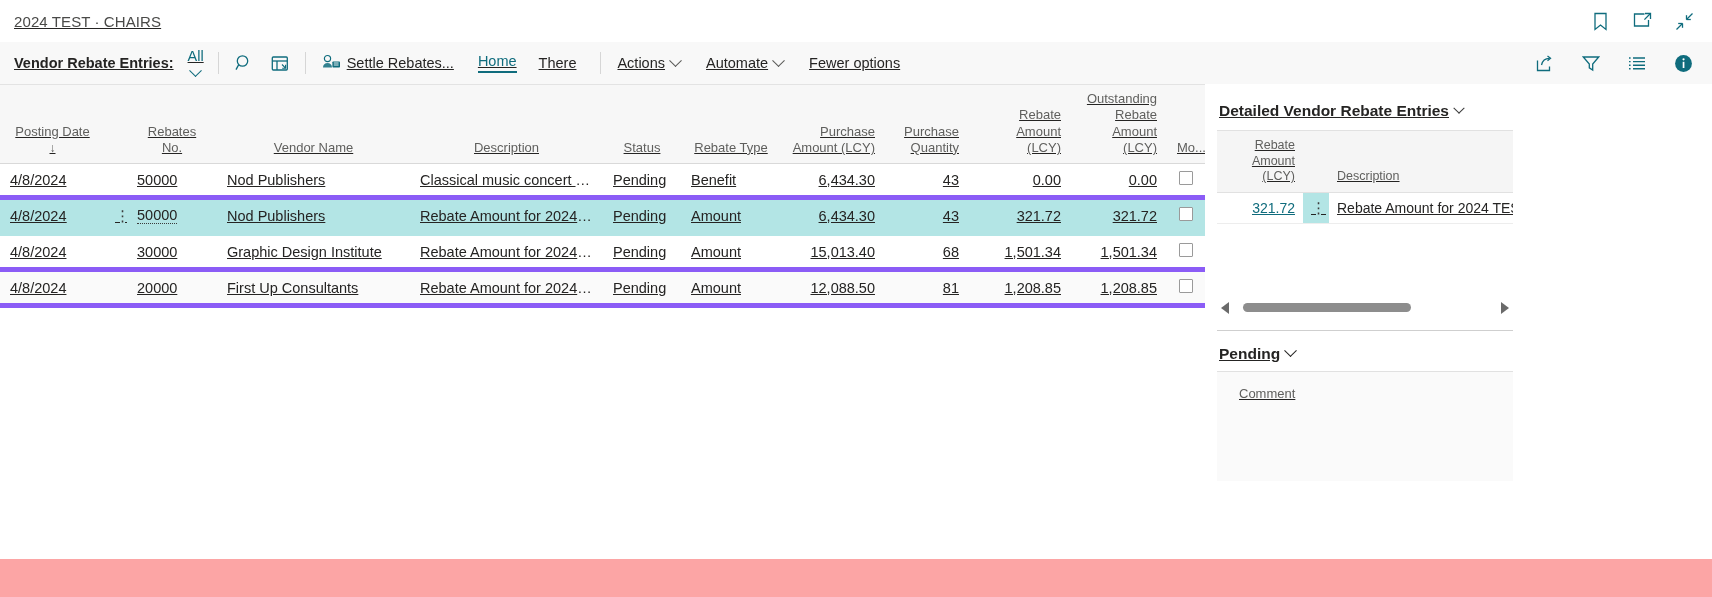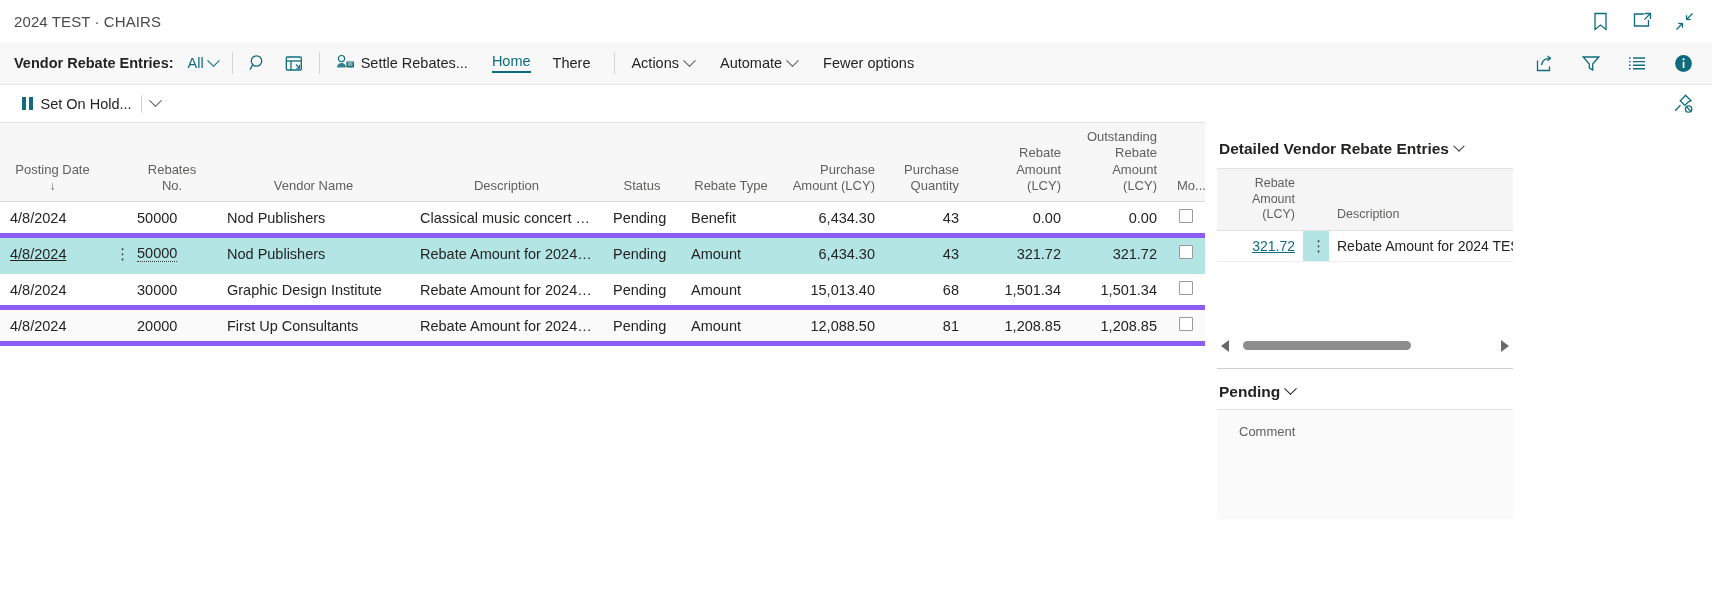--- a/index.html
+++ b/index.html
@@ -5,21 +5,21 @@
   * { box-sizing: border-box; }
   html, body {
     margin: 0; padding: 0;
     width: 1712px; height: 597px;
     background: #ffffff;
     font-family: "Liberation Sans", sans-serif;
     font-size: 14px;
     color: #252423;
     overflow: hidden;
   }
-  .app { position: relative; width: 1712px; height: 597px; background:#fca5a5; }
+  .app { position: relative; width: 1712px; height: 597px; background:#fca5a5;text-decoration:underline; }
 
   
   .titlebar {
     height: 42px; background:#fff;
     display:flex; align-items:center;
     padding: 0 18px 0 14px;
   }
   .breadcrumb { font-size: 15px; color:#4a4a48; letter-spacing:.1px; }
   .titlebar-spacer { flex:1; }
   .titlebar-icons { display:flex; align-items:center; gap: 22px; }
@@ -27,21 +27,21 @@
   .ticon svg { display:block; }
 
   
   .cmdbar {
     height: 42px; background:#f8f8f8;
     display:flex; align-items:center;
     padding: 0 18px 0 14px;
     font-size: 14.5px;
   }
   .cmd-title { font-weight: bold; color:#252423; margin-right: 14px; }
-  .cmd-all { color:#0f6c7d; display:flex; align-items:center; gap:5px; cursor:pointer; }
+  .cmd-all { color:#0f6c7d; display:flex; align-items:center; gap:5px; cursor:pointer;flex-direction:column; }
   .chev { width:9px; height:9px; border-right:1.4px solid currentColor; border-bottom:1.4px solid currentColor; transform: rotate(45deg) translate(-2px,-2px); }
   .vsep { width:1px; height:22px; background:#d6d6d6; margin:0 14px; }
   .cmd-ico { width:22px; height:22px; color:#0f6c7d; display:flex; align-items:center; justify-content:center; cursor:pointer; }
   .cmd-item { color:#252423; padding: 3px 2px; margin-right: 22px; cursor:pointer; display:flex; align-items:center; gap:6px; white-space:nowrap;}
   .cmd-item .chev { color:#5a5a58; }
   .tab-link { color:#0f6c7d; border-bottom:2px solid #0f6c7d; padding-bottom:2px; margin-right:22px; cursor:pointer; }
   .tab-plain { color:#252423; margin-right:10px; cursor:pointer; }
   .cmdbar-spacer { flex:1; }
   .cmdbar-right { display:flex; align-items:center; gap:24px; }
 
@@ -216,42 +216,20 @@
       <span class="cmd-ico">
         <svg width="19" height="19" viewBox="0 0 19 19">
           <circle cx="9.5" cy="9.5" r="8.4" fill="#0f6c7d"></circle>
           <rect x="8.7" y="7.8" width="1.7" height="6.2" fill="#fff"></rect>
           <circle cx="9.55" cy="5.3" r="1.1" fill="#fff"></circle>
         </svg>
       </span>
     </span>
   </div>
 
-  <div class="actionbar">
-    <span class="act-btn">
-      <span class="pause-ico">
-          <i></i>
-          <i></i>
-        </span>
-      <span>Set On Hold...</span>
-    </span>
-    <span class="act-split"></span>
-    <span style="color:#5a5a58;display:flex;align-items:center;">
-      <i class="chev"></i>
-    </span>
-    <span class="act-spacer"></span>
-    <span class="cmd-ico">
-      <svg width="20" height="19" viewBox="0 0 20 19" fill="none" stroke="#0f6c7d" stroke-width="1.3">
-        <path d="M12.5 1.3L18 6.8l-2.6 1-3.6 3.6-4.6-4.6L10.8 3.2z"></path>
-        <path d="M7.4 11.2L2.2 16.8"></path>
-        <circle cx="15.6" cy="15" r="3.2"></circle>
-          <path d="M13.4 12.8l4.4 4.4"></path>
-      </svg>
-    </span>
-  </div>
 
   <div class="content">
 
     <div class="gridwrap">
       <table class="grid">
         <colgroup>
           <col style="width:105px">
             <col style="width:22px">
             <col style="width:90px">
             <col style="width:193px">

